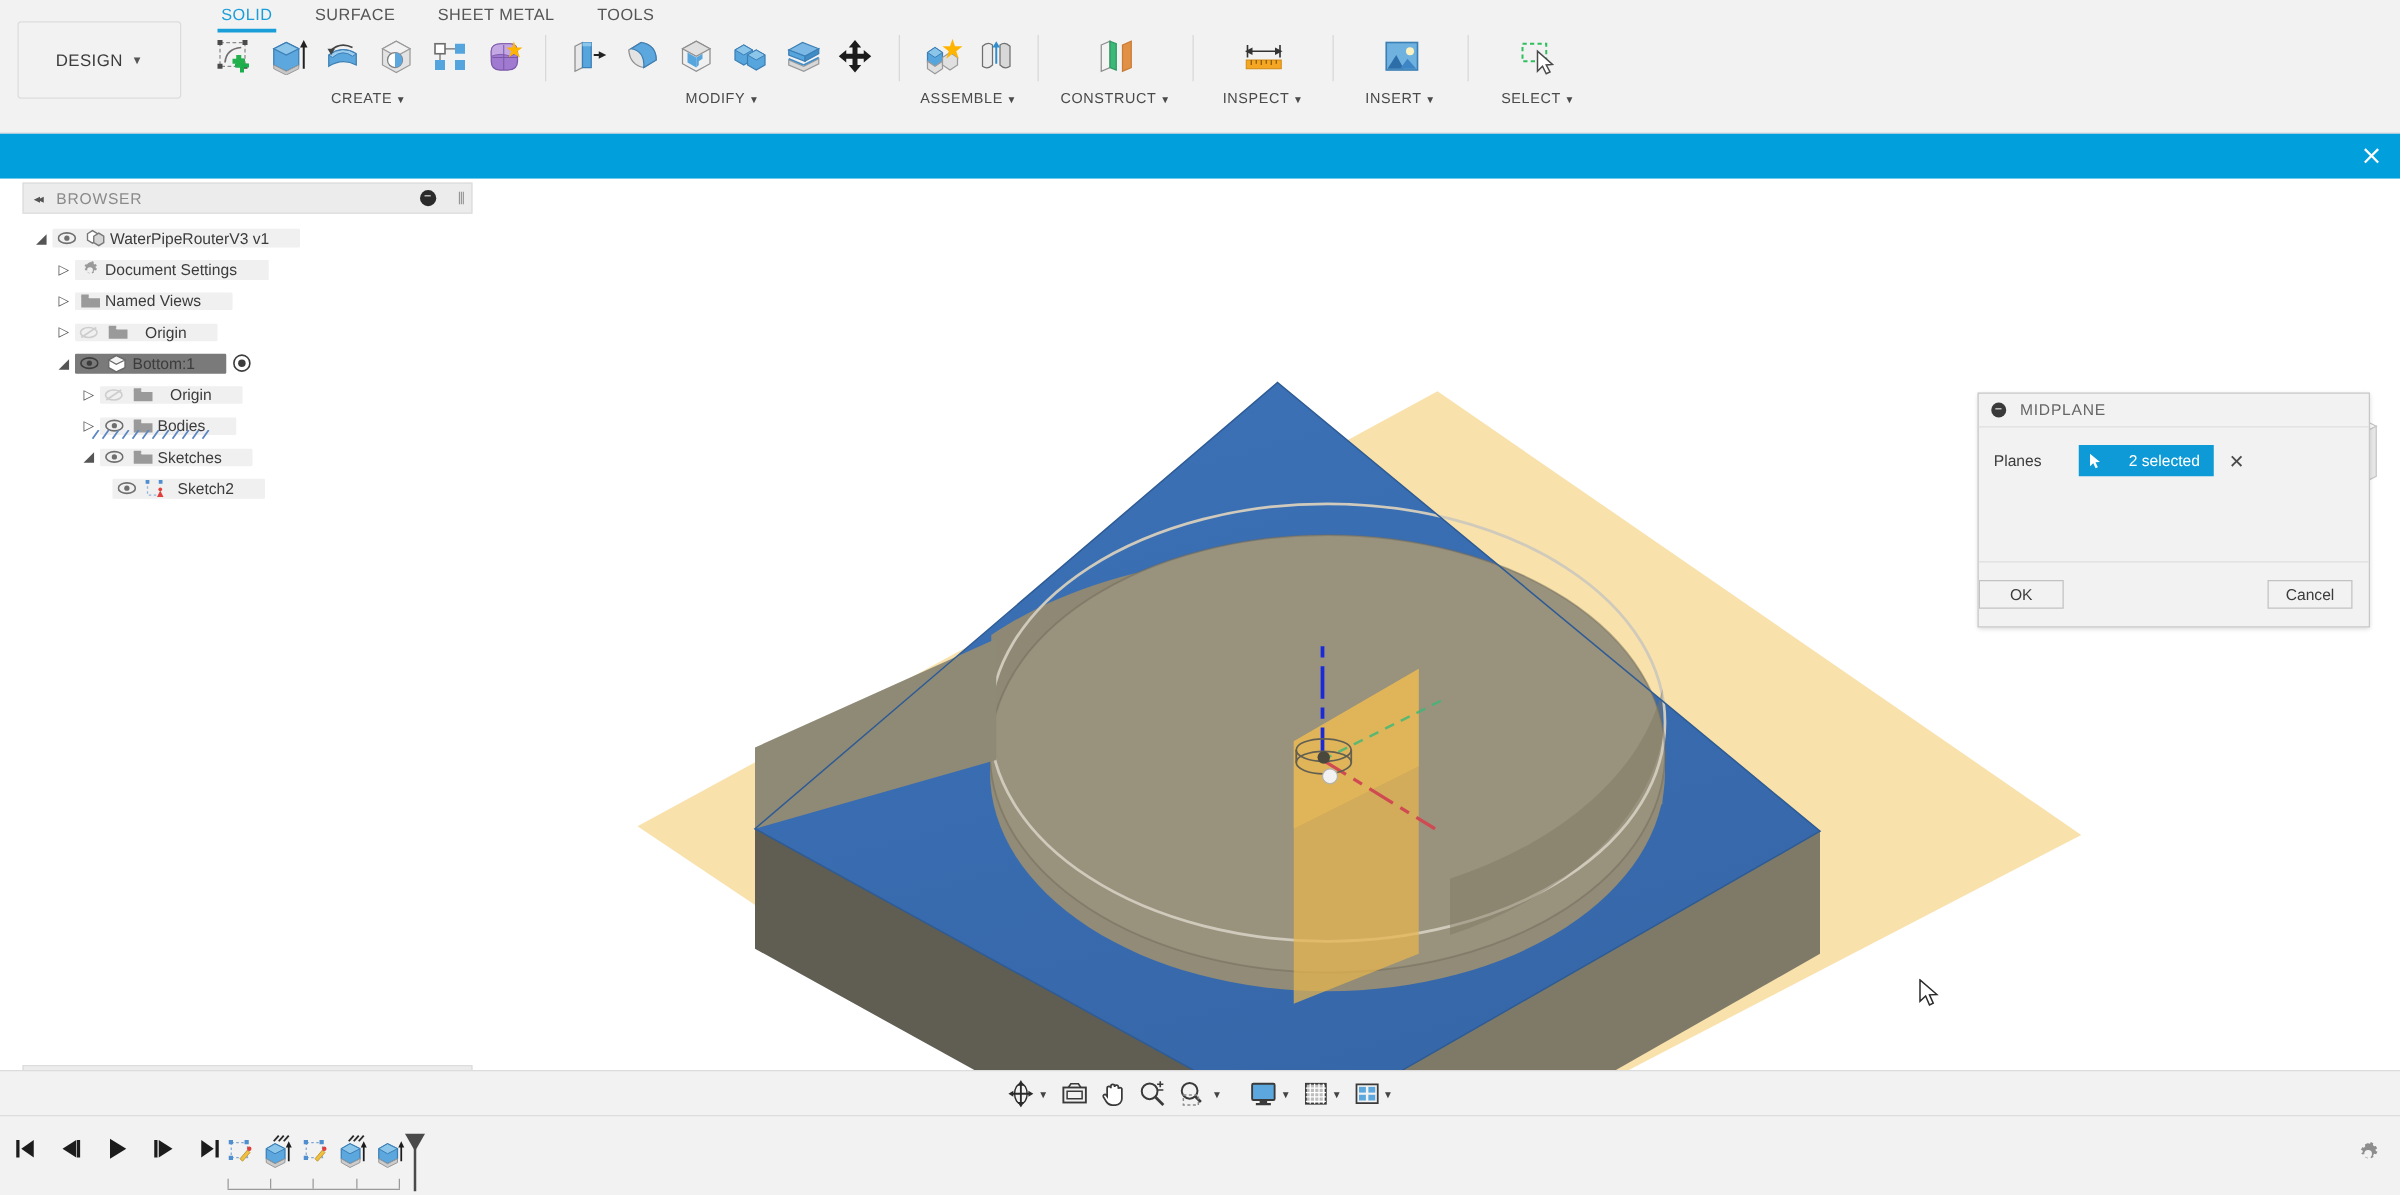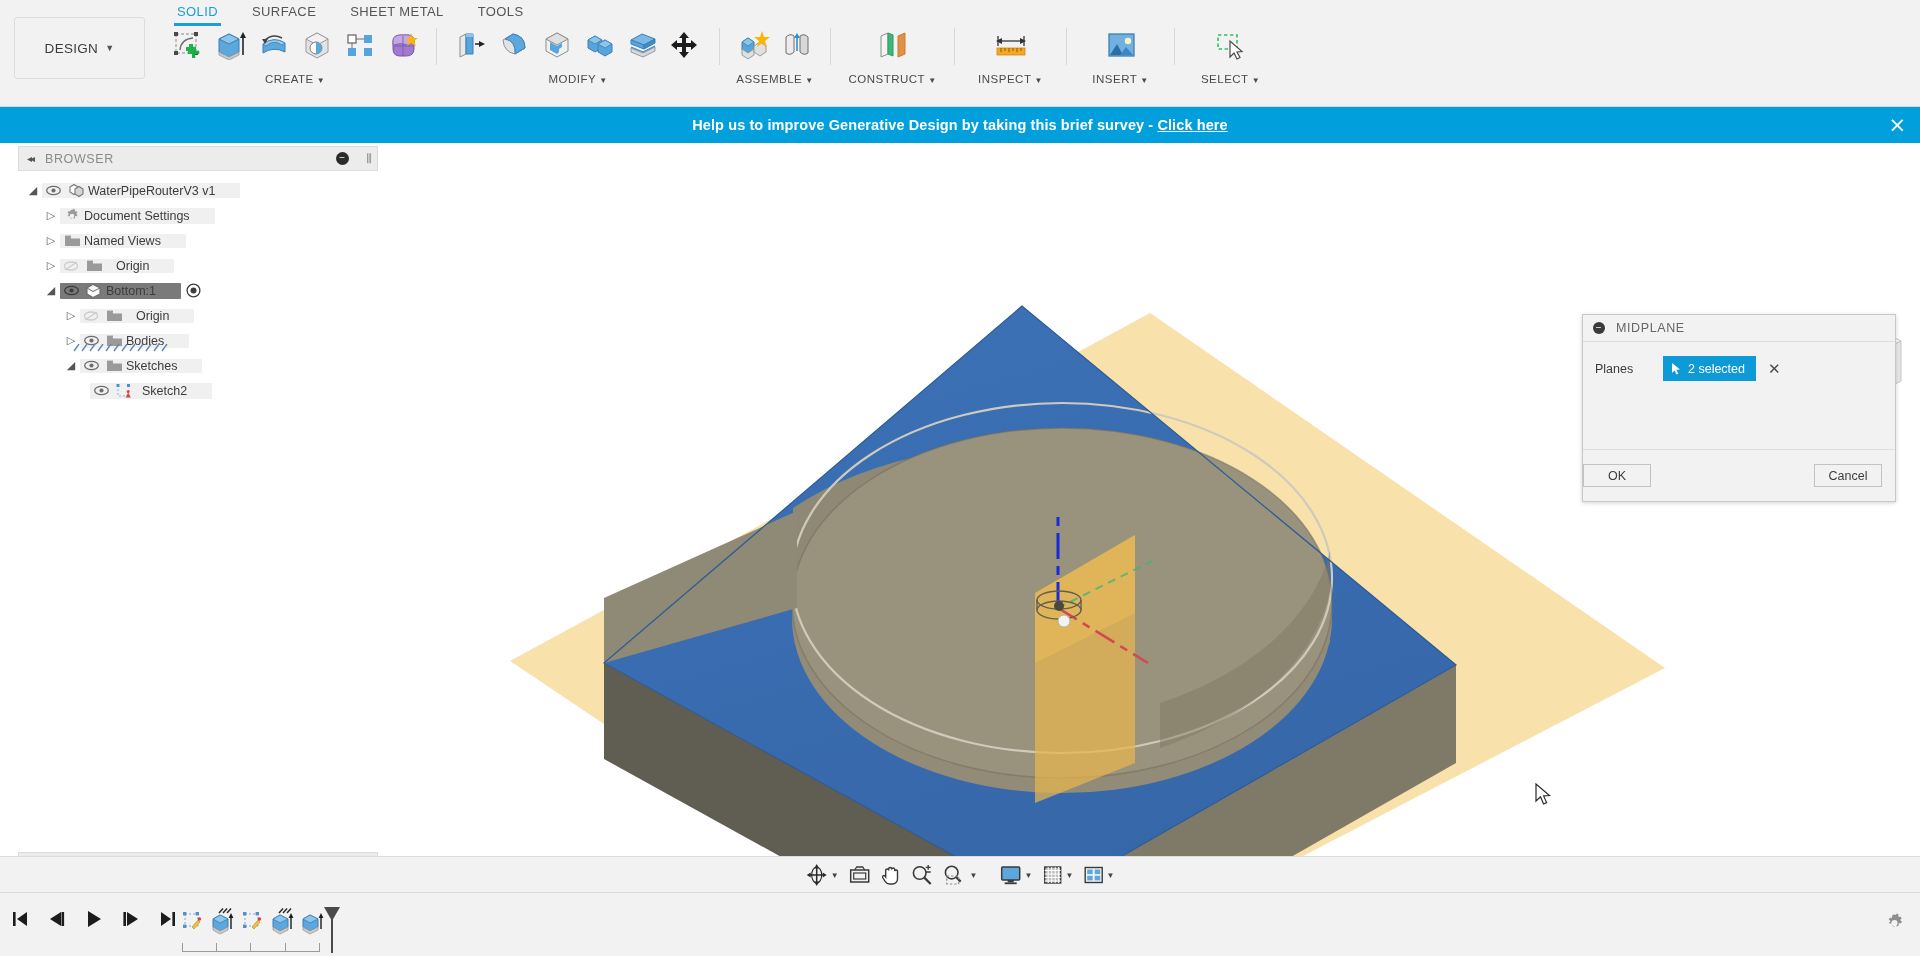--- a/index.html
+++ b/index.html
@@ -117,21 +117,21 @@
     border-bottom: 1px solid #dedede; font-size: 12.5px; color: #666; letter-spacing: .6px;
   }
   .dlg-hdr .dot {
     width: 12px; height: 12px; border-radius: 50%; background: #3a3a3a; color: #fff;
     font-size: 10px; line-height: 11px; text-align: center; margin-right: 11px;
   }
   .dlg-body { padding: 14px 12px 0 12px; display: flex; align-items: center; }
   .dlg-body .lbl { font-size: 12.5px; color: #3c3c3c; width: 68px; }
   .sel-chip {
     background: #0e9ad6; color: #fff; font-size: 12.5px; height: 25px; min-width: 84px;
-    display: flex; align-items: center; gap: 6px; padding: 0 11px 0 8px;
+    display: flex; align-items: center; gap: 21px; padding: 0 11px 0 8px;
   }
   .dlg-body .clearx { margin-left: 12px; font-size: 15px; color: #4a4a4a; }
   .dlg-ftr {
     position: absolute; left: 0; right: 0; bottom: 0; height: 52px;
     border-top: 1px solid #dedede; display: flex; align-items: center;
     justify-content: space-between; gap: 9px; padding-right: 13px;
   }
   .dlg-btn {
     min-width: 68px; height: 23px; border: 1px solid #c2c2c2; background: #f2f2f2;
     font-size: 12.5px; color: #3c3c3c; display: flex; align-items: center; justify-content: center;
@@ -406,23 +406,20 @@
             </svg>
           </div>
         </div>
         <div class="panel-label"><span>SELECT</span><span class="c">▼</span></div>
       </div>
 
     </div>
   </div>
 
   <div class="banner">
-    <div class="banner-text">
-      <span>Help us to improve Generative Design by taking this brief survey - </span><a class="banner-link" href="#">Click here</a>
-    </div>
     <div class="banner-close">×</div>
   </div>
 
   <div class="canvas">
     <svg class="model" viewBox="0 0 1920 713">
       <defs>
         <linearGradient id="topg" x1="0" y1="0" x2="0.4" y2="1">
           <stop offset="0" stop-color="#3c72b8"></stop>
             <stop offset="1" stop-color="#3667a9"></stop>
         </linearGradient>

